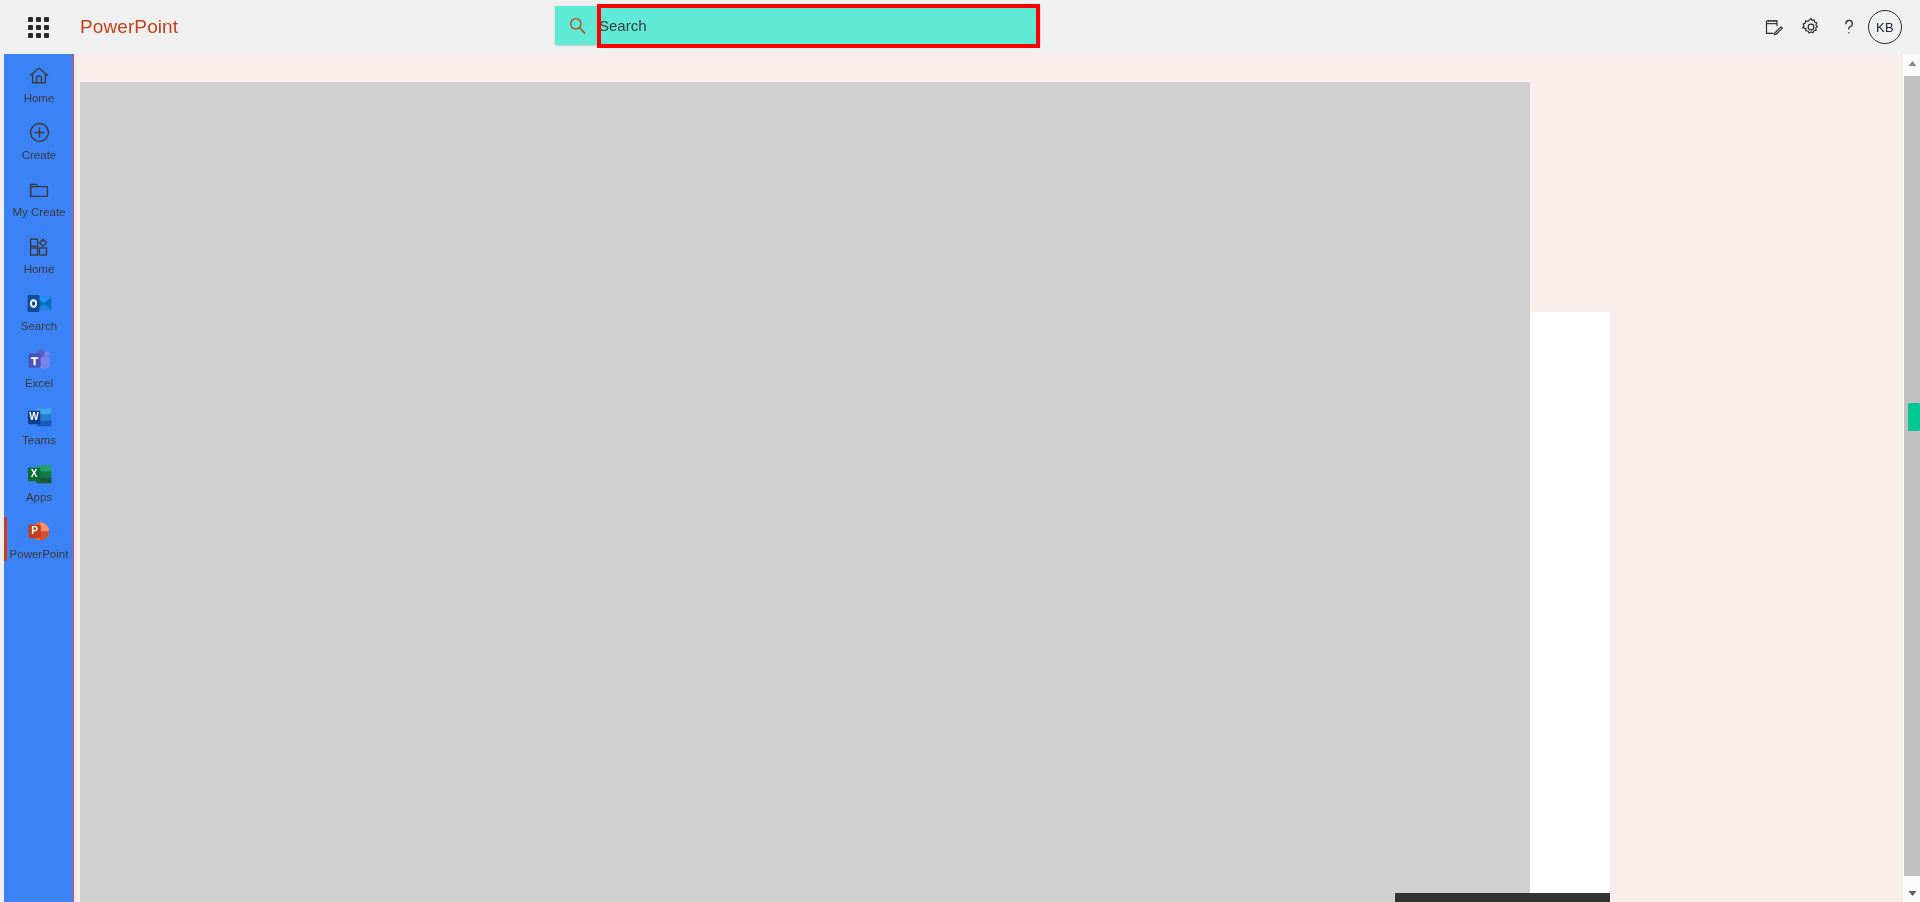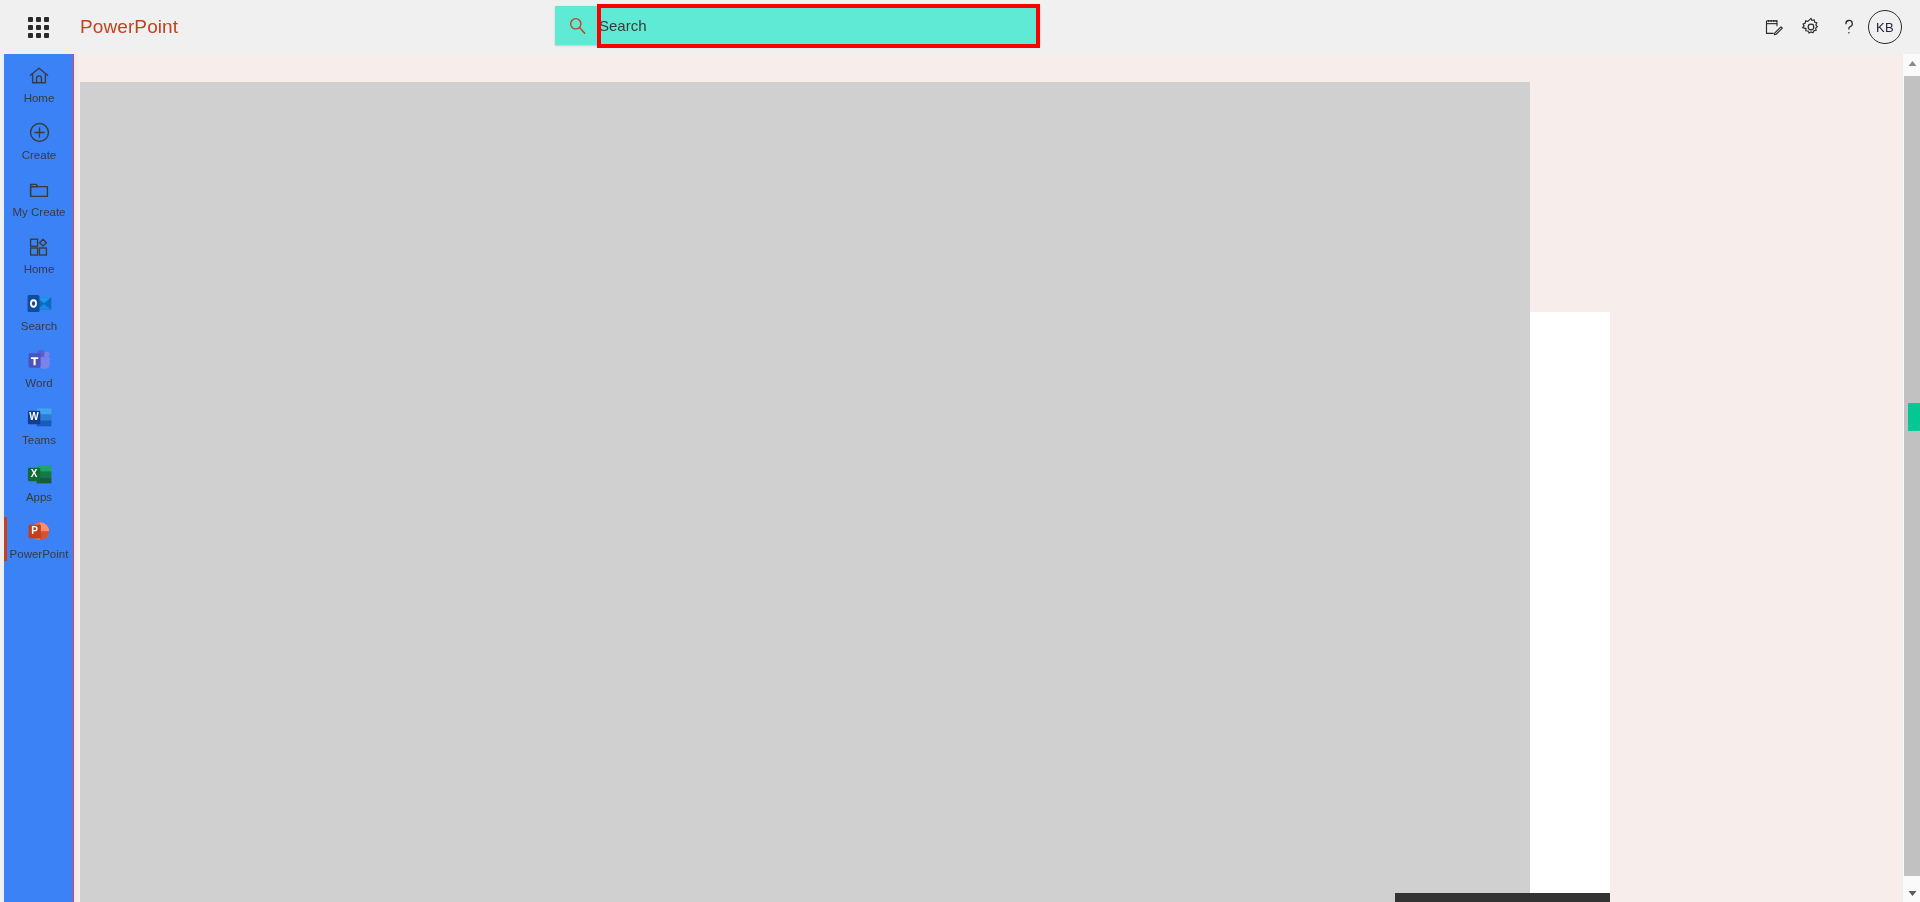--- a/index.html
+++ b/index.html
@@ -377,21 +377,21 @@
     <div class="nav-item">
       <span class="glyph">
         <svg width="27" height="27" viewBox="0 0 28 28">
           <circle cx="21.4" cy="7.6" r="2.9" fill="#7b83eb"></circle>
           <circle cx="15.6" cy="6.6" r="3.6" fill="#5b5fc7"></circle>
           <path d="M13.6 10.6h11v7.6a4.4 4.4 0 0 1-4.4 4.4h-2.2a4.4 4.4 0 0 1-4.4-4.4z" fill="#7b83eb"></path>
           <rect x="2.6" y="6.6" width="12.6" height="14.8" rx="1.6" fill="#4b53bc"></rect>
           <path d="M5.1 10.6h7.6v1.9H10v6.5H7.8v-6.5H5.1z" fill="#ffffff"></path>
         </svg>
       </span>
-      <span class="nlabel">Word</span>
+      <span class="nlabel">Excel</span>
     </div>
 
     <div class="nav-item">
       <span class="glyph">
         <svg width="27" height="27" viewBox="0 0 28 28">
           <path d="M11 4.6h15.4v6.2H11z" fill="#41a5ee"></path>
           <path d="M11 10.8h15.4V17H11z" fill="#2b7cd3"></path>
           <path d="M11 17h15.4v6.2H11z" fill="#185abd"></path>
           <rect x="2" y="7" width="12.8" height="14" rx="1.2" fill="#103f91"></rect>
           <text x="8.4" y="17" font-family="Liberation Sans, sans-serif" font-size="10.4" font-weight="bold" fill="#ffffff" text-anchor="middle">W</text>

